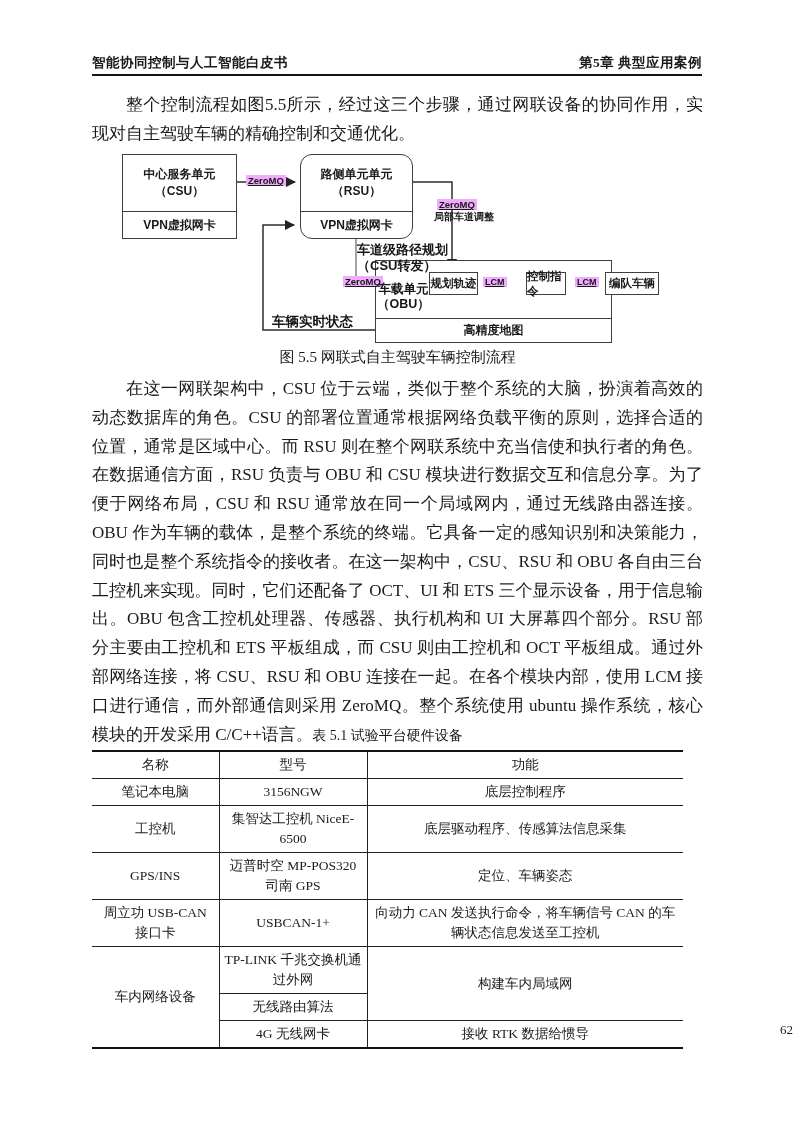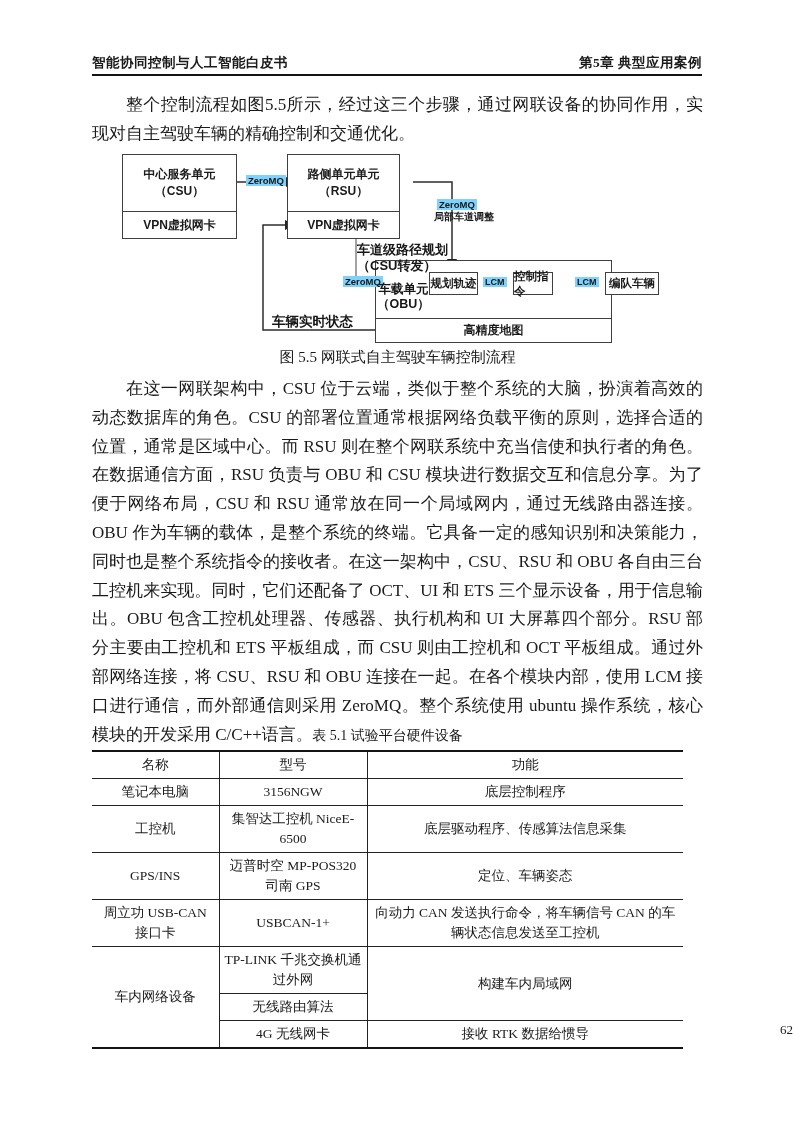--- a/index.html
+++ b/index.html
@@ -33,35 +33,35 @@
   .dbox .sec-top {
     height:56px; display:flex; align-items:center; justify-content:center;
     text-align:center; font-weight:bold; font-size:12px; line-height:17px;
   }
   .dbox .sec-bot {
     border-top:1.5px solid #3f3f3f; display:flex; align-items:center;
     justify-content:center; font-weight:bold; font-size:12px;
   }
   #csu-box { left:122px; top:4px; width:115px; height:85px; }
   #csu-box .sec-bot { height:27px; }
-  #rsu-box { left:287px; top:4px; width:113px; height:85px; }
+  #rsu-box { left:300px; top:4px; width:113px; height:85px;border-radius:12px; }
   #rsu-box .sec-bot { height:27px; }
   #obu-box { left:375px; top:110px; width:237px; height:83px; }
   #obu-box .sec-top { height:57px; }
   #obu-box .sec-bot { height:23px; border-top:1.5px solid #3f3f3f; }
   .ibox {
     position:absolute; border:1.4px solid #3f3f3f; background:#fff;
     display:flex; align-items:center; justify-content:center;
     font-weight:bold; font-size:11.5px;
   }
   #box-traj { left:429px; top:122px; width:49px; height:23px; }
-  #box-cmd  { left:513px; top:122px; width:40px; height:23px; }
+  #box-cmd  { left:526px; top:122px; width:40px; height:23px; }
   #box-plt  { left:605px; top:122px; width:54px; height:23px; }
   .dlabel { position:absolute; font-weight:bold; color:#161616; white-space:pre-line; }
-  .sm { font-size:9.5px; background:#7dd3fc; padding:0 2px; }
+  .sm { font-size:9.5px; background:#f0abfc; padding:0 2px;text-decoration:underline; }
   #lbl-zmq1 { left:246px; top:25px; }
   #lbl-zmq2 { left:437px; top:49px; }
   #lbl-zmq3 { left:343px; top:126px; }
   #lbl-lcm1 { left:483px; top:127px; font-size:9px; }
   #lbl-lcm2 { left:575px; top:127px; font-size:9px; }
   #lbl-lane-adjust { left:434px; top:60px; font-size:10px; }
   #lbl-lane-plan { left:357px; top:92px; font-size:13px; line-height:16px; }
   #lbl-obu { left:377px; top:132px; font-size:12.5px; line-height:15px; text-align:center; }
   #lbl-vstatus { left:272px; top:163px; font-size:13.5px;text-align:right; }
   .fig-caption {

